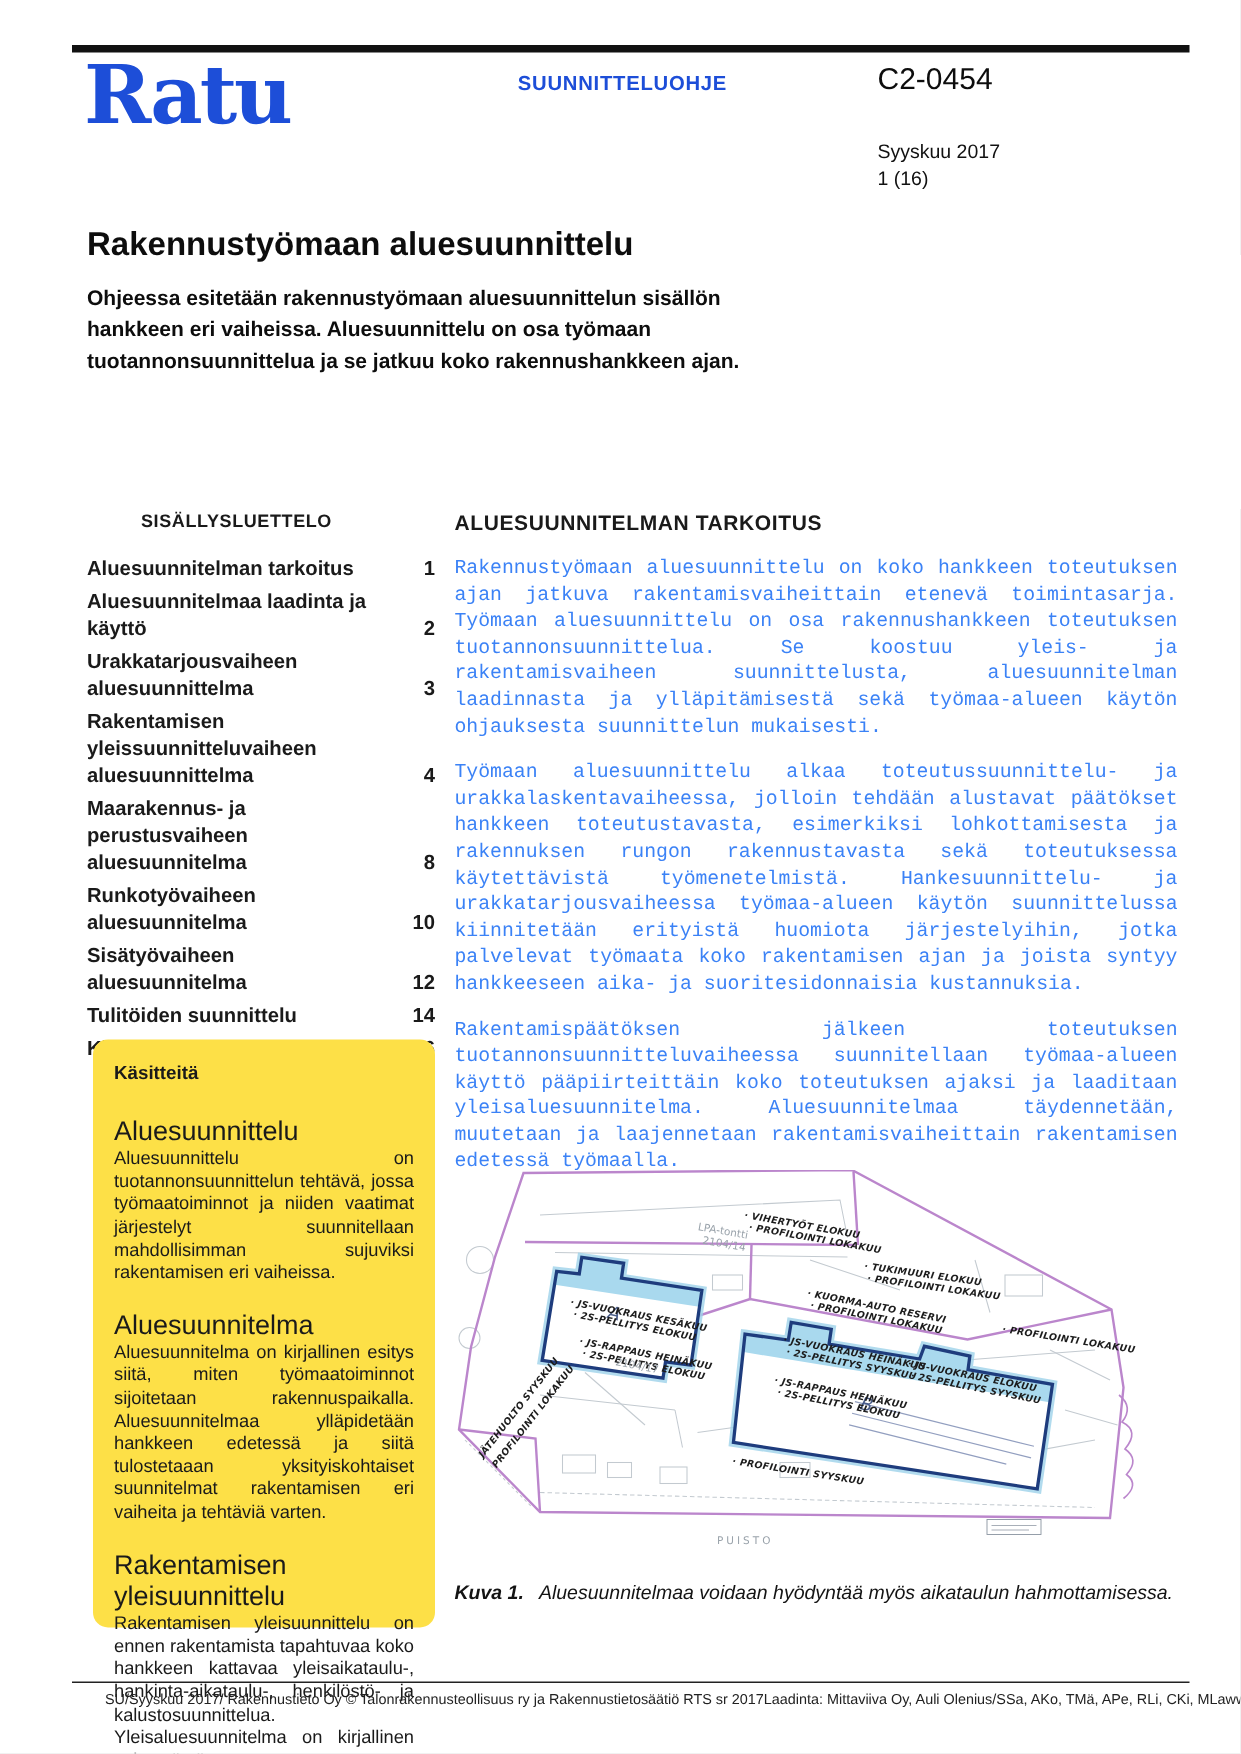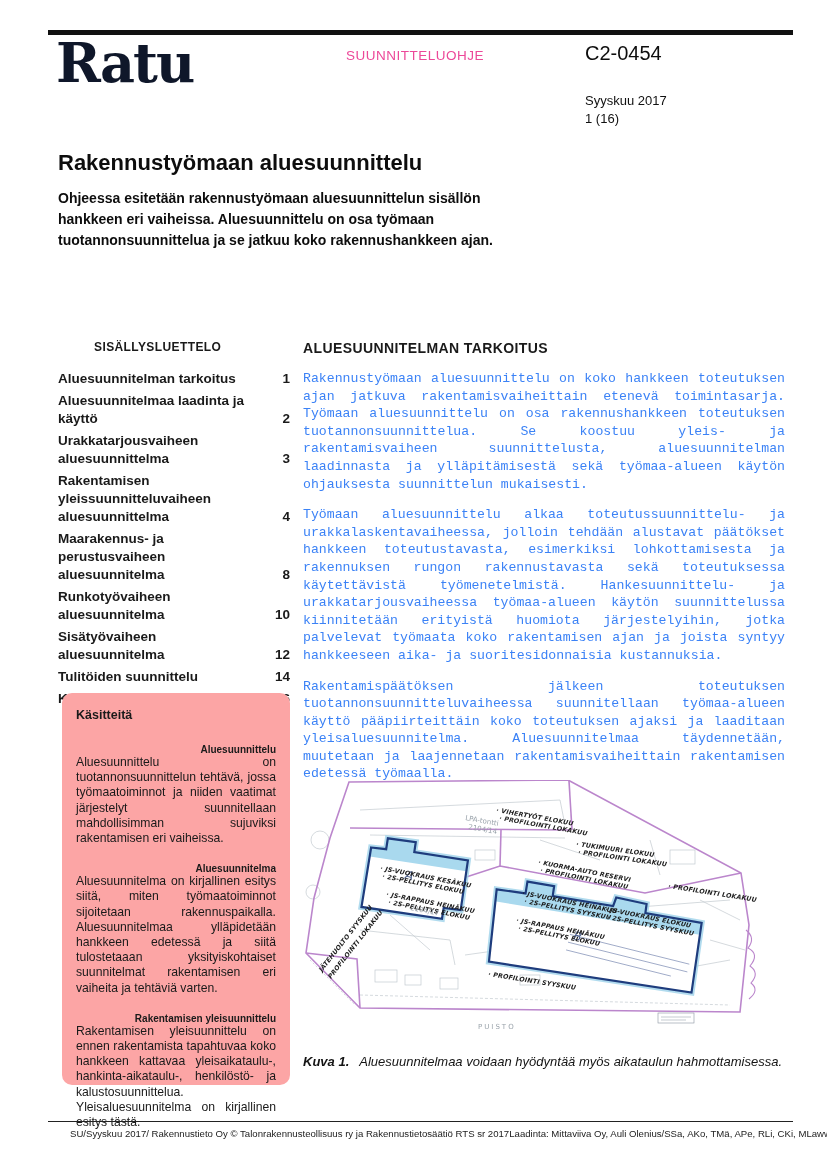--- a/index.html
+++ b/index.html
@@ -2,23 +2,23 @@
 <html><head>
 <meta charset="utf-8">
 <style>
   html,body{margin:0;padding:0;background:#e8e8e8;}
   .page{position:relative;width:827px;height:1169px;background:#ffffff;margin:0 auto;
         font-family:"Liberation Sans",sans-serif;color:#1a1a1a;overflow:hidden;}
 
   
   .top-rule{position:absolute;left:48px;top:30px;width:745px;height:5px;background:#111;}
   .logo{position:absolute;left:56px;top:36px;font-family:"DejaVu Serif",serif;font-weight:bold;
-        font-size:54px;letter-spacing:-2px;color:#0f172a;line-height:1;}
+        font-size:54px;letter-spacing:-2px;color:#1d4ed8;line-height:1;}
   .doc-type{position:absolute;left:300px;top:48px;width:230px;text-align:center;
-        font-size:13.5px;letter-spacing:.5px;color:#ec4899;}
+        font-size:13.5px;letter-spacing:.5px;color:#1d4ed8;font-weight:bold;}
   .doc-code{position:absolute;left:585px;top:42px;font-size:20px;font-weight:normal;color:#0d0d0d;}
   .doc-date{position:absolute;left:585px;top:92px;font-size:13px;line-height:18px;color:#111;}
 
   
   .page-title{position:absolute;left:58px;top:150px;font-size:22px;font-weight:bold;color:#0d0d0d;}
   .lead{position:absolute;left:58px;top:188px;width:438px;font-size:14px;font-weight:bold;
         line-height:21px;color:#0d0d0d;}
 
   
   .toc{position:absolute;left:58px;top:340px;width:232px;}
@@ -27,23 +27,23 @@
         font-size:13.5px;font-weight:bold;line-height:18px;margin-bottom:4px;}
   .toc-label{width:196px;}
   .toc-page{text-align:right;}
 
   .main-col{position:absolute;left:303px;top:340px;width:482px;}
   .main-heading{font-size:14px;font-weight:bold;letter-spacing:.4px;margin-bottom:14px;}
   .main-col p{margin:0 0 13px 0;font-size:13.2px;line-height:17.6px;text-align:justify;color:#3b82f6;font-family:Liberation Mono, monospace;}
 
   
   .concepts{position:absolute;left:62px;top:693px;width:228px;height:392px;box-sizing:border-box;
-        background:#fca5a5;border-radius:10px;padding:15px 14px;}
+        background:#fde047;border-radius:10px;padding:15px 14px;}
   .concepts-heading{font-size:12.5px;font-weight:bold;margin:0 0 22px 0;}
-  .concept-term{font-size:10px;font-weight:bold;margin:0;text-align:right;}
+  .concept-term{font-size:18px;font-weight:normal;margin:0;}
   .concept-def{font-size:12.2px;line-height:15.2px;text-align:justify;margin:0 0 17px 0;}
 
   
   .figure{position:absolute;left:300px;top:780px;width:490px;height:265px;}
   .caption{position:absolute;left:303px;top:1054px;width:482px;font-size:13px;
         font-style:italic;color:#141414;}
   .caption b{font-weight:bold;margin-right:10px;}
 
   
   .footer-rule{position:absolute;left:48px;top:1121px;width:745px;height:1px;background:#222;}

